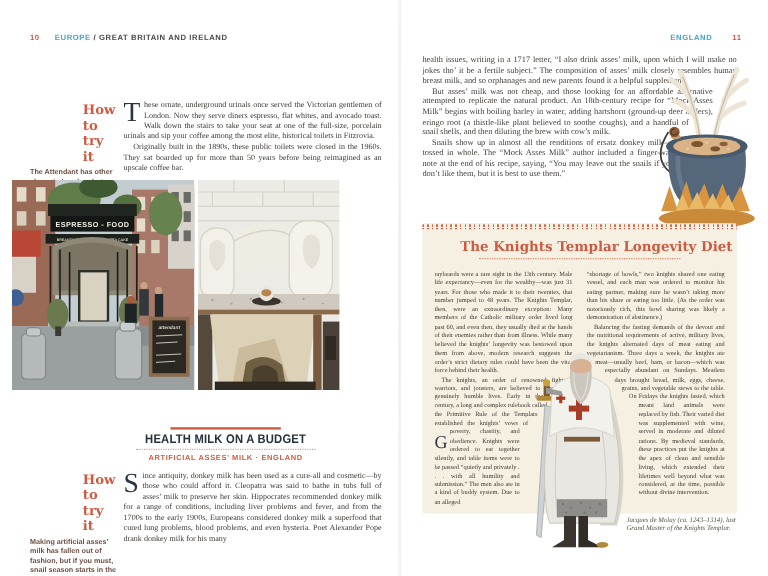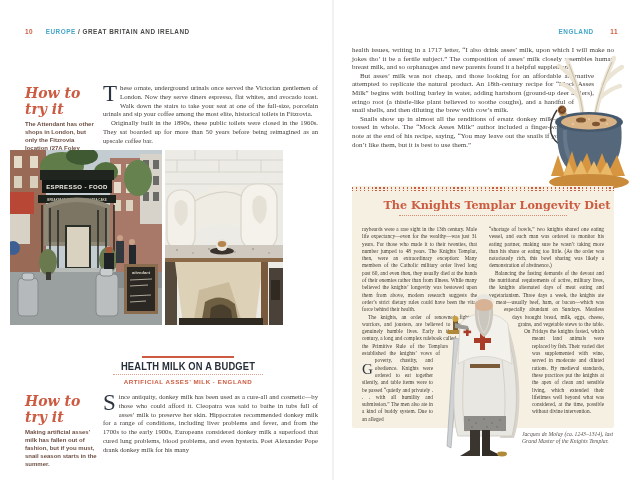--- a/index.html
+++ b/index.html
@@ -18,22 +18,22 @@
   .headblock{text-align:center;}
   .krule{width:92px;height:1.8px;background:#cd5b41;margin:0 auto;}
   .sec-title{font-family:"Liberation Sans",sans-serif;font-weight:bold;font-size:10.4px;
              color:#262f3a;letter-spacing:.2px;margin-top:3px;transform:scaleX(.9);
              transform-origin:center;white-space:nowrap;}
   .dotrule{height:0;border-top:1.6px dotted #dfa18d;width:216px;margin:2px auto 0;}
   .subtitle{font-family:"Liberation Sans",sans-serif;font-weight:bold;font-size:6.2px;
             color:#cd5b41;letter-spacing:.55px;margin-top:3.5px;white-space:nowrap;}
 
   
-  .howto-h{font-family:"DejaVu Serif",serif;font-style:italic;font-weight:bold;
-           font-size:14px;color:#cd5b41;}
+  .howto-h{font-family:"DejaVu Serif",serif;font-weight:bold;
+           font-size:11px;color:#cd5b41;margin-left:44px;}
   .howto-t{font-family:"Liberation Sans",sans-serif;font-weight:bold;font-size:6px;
            line-height:8px;color:#6e5044;margin-top:3px;}
 
   
   .bodycopy{font-size:6.7px;line-height:8.8px;text-align:justify;color:#413c37;}
   .bodycopy p{margin:0;}
   .bodycopy p.ind{text-indent:8px;}
   .dc{float:left;font-size:23px;line-height:18px;padding:1px 3px 0 0;color:#2b3440;
       font-family:"Liberation Serif",serif;}
   .rbody{font-size:7px;line-height:8.6px;}

